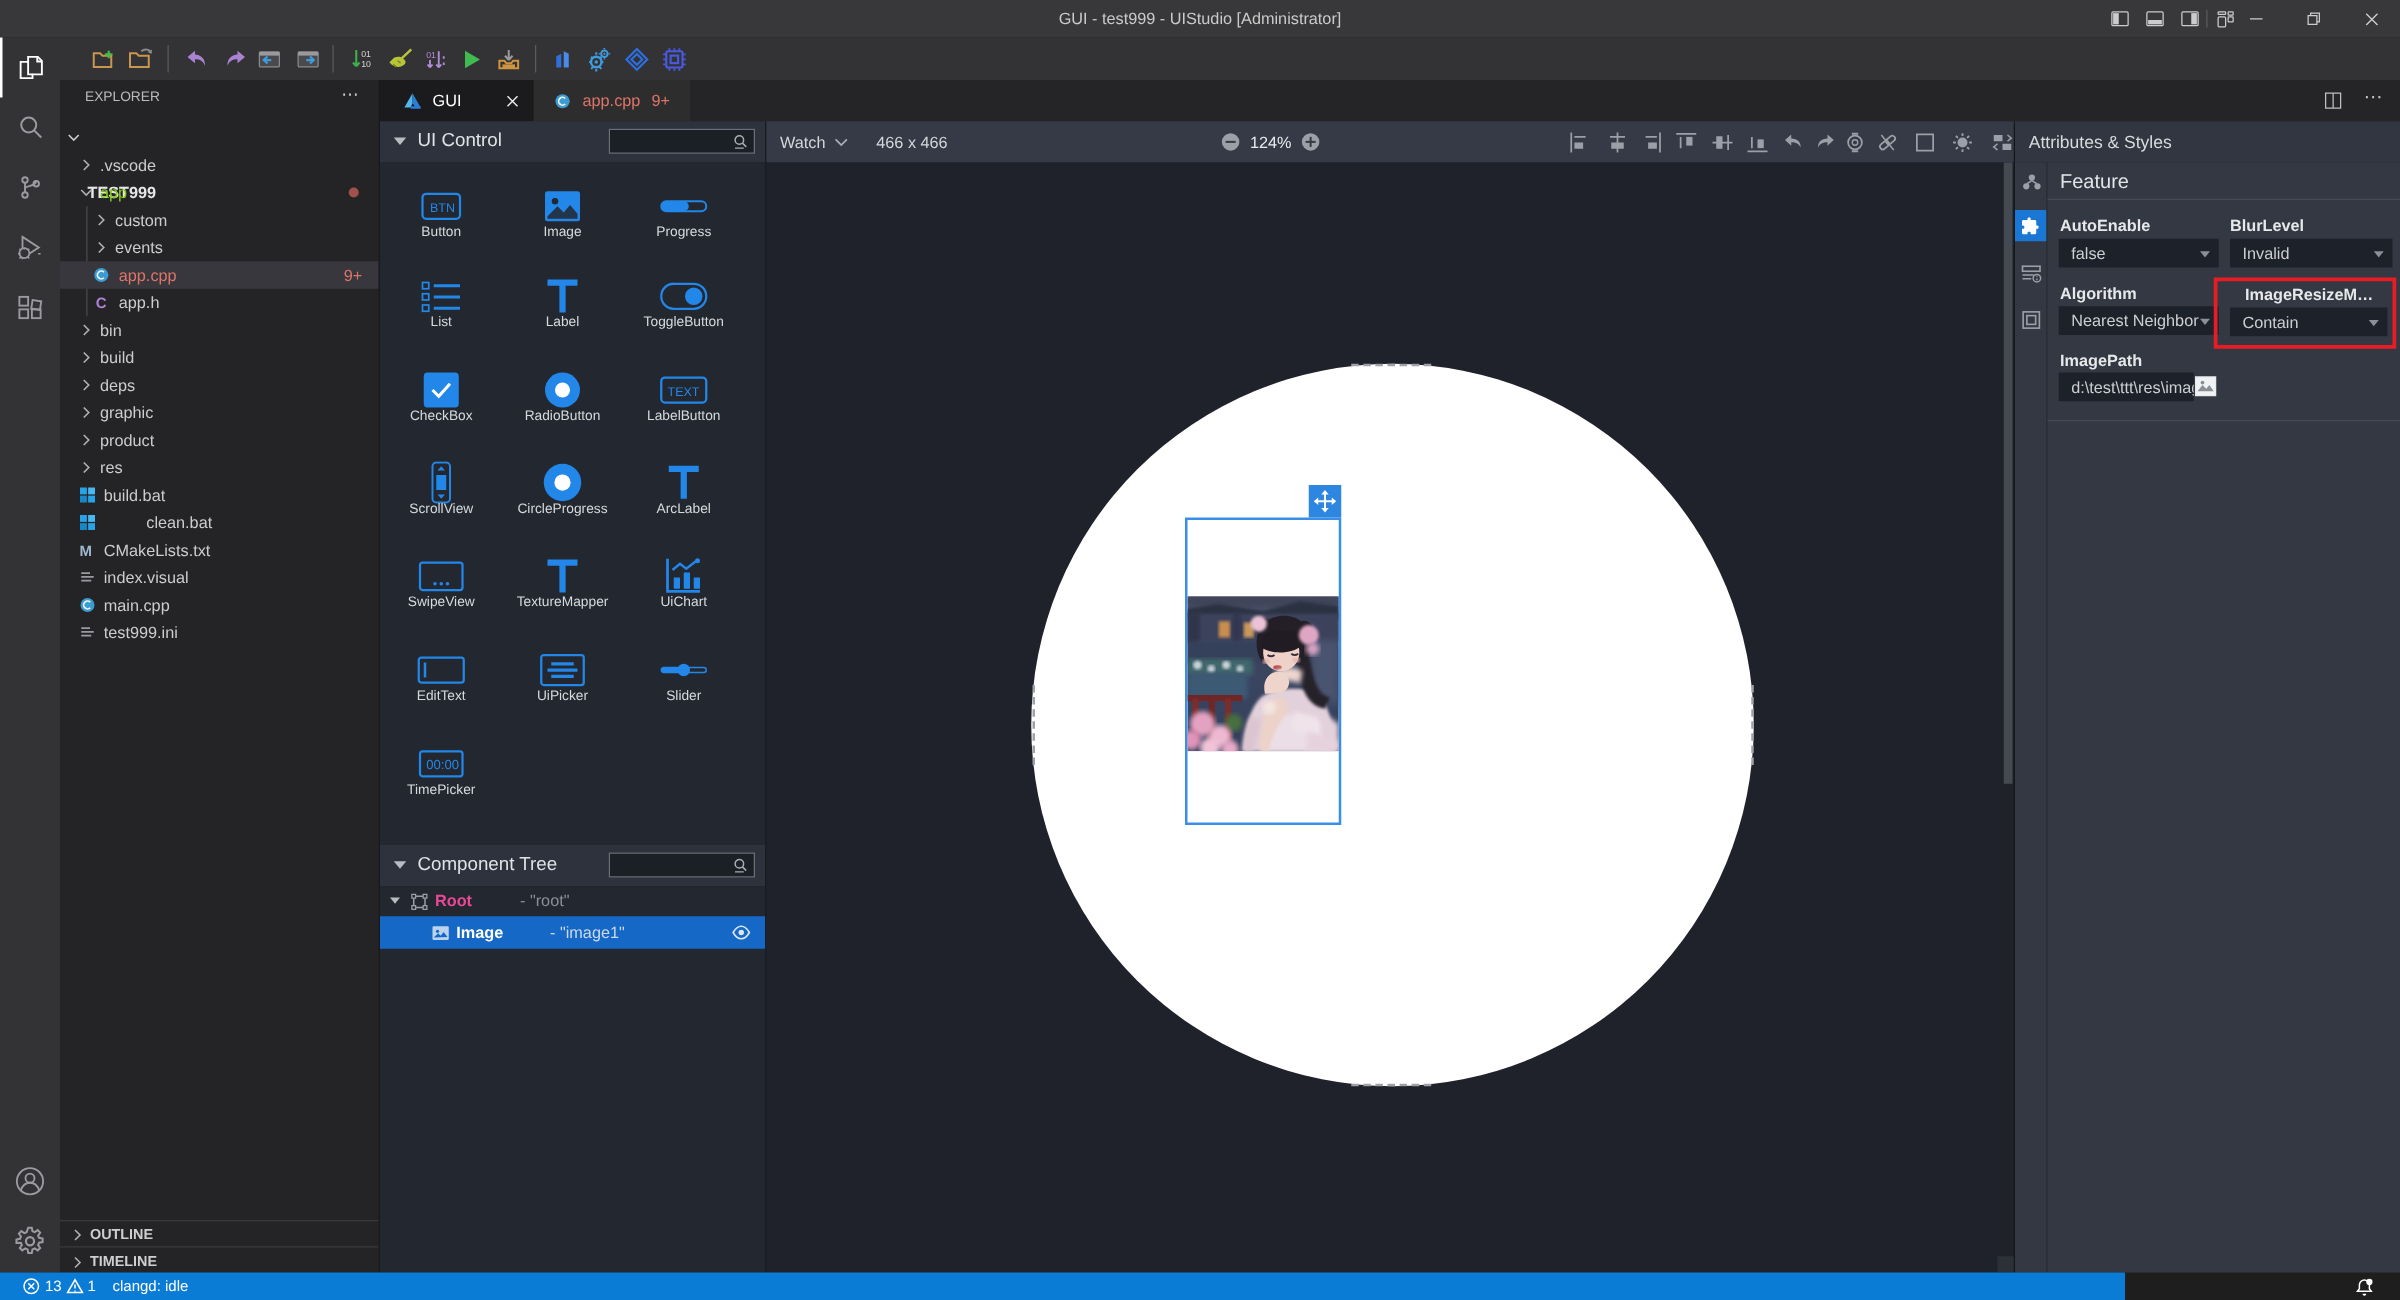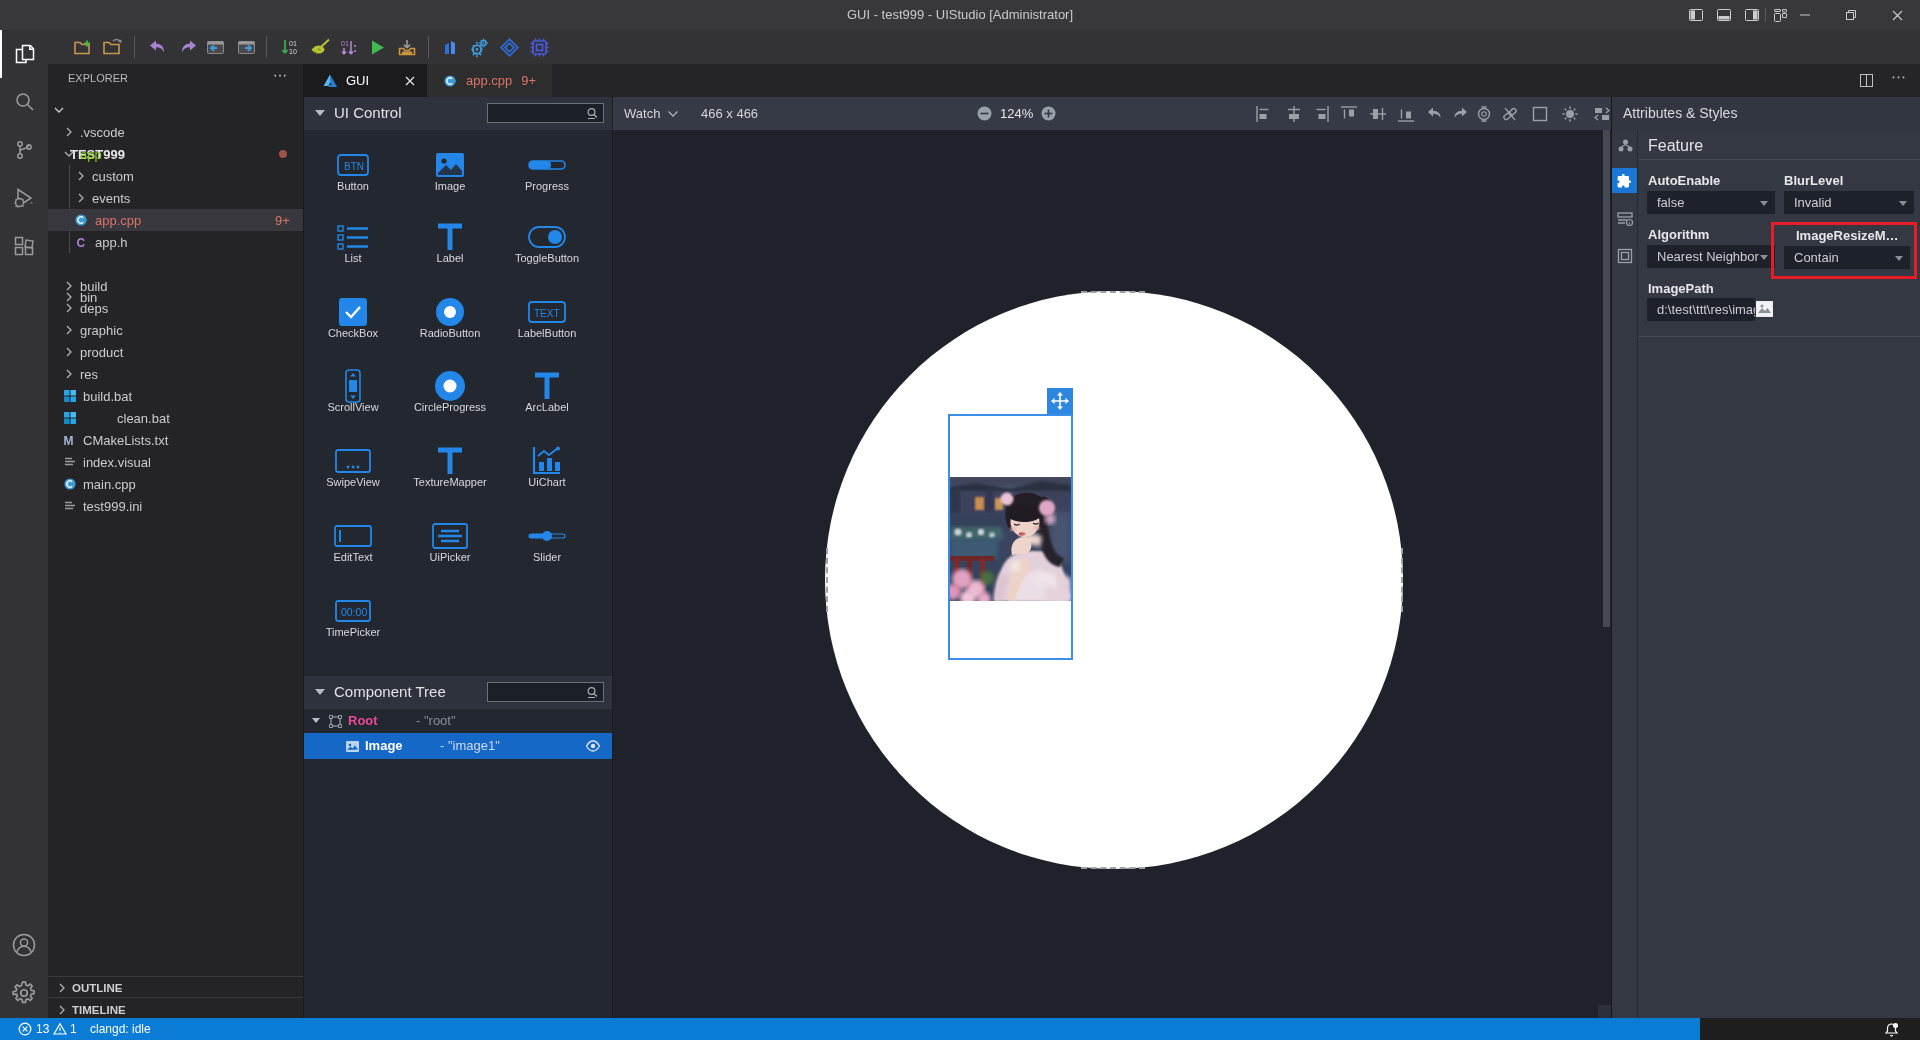--- a/index.html
+++ b/index.html
@@ -306,21 +306,21 @@
       </svg>
     <span class="lbl" style="left:47px;">app.cpp</span>
     <span class="lbl" style="left:227px;">9+</span>
   </div>
   <div class="trow" style="top:167px;">
     <svg class="ficon" style="left:26px;" viewBox="0 0 16 16">
         <text x="2.5" y="12.5" font-size="12" font-weight="bold" fill="#b180d7" font-family="Liberation Sans">C</text>
       </svg>
     <span class="lbl" style="left:47px;">app.h</span>
   </div>
-  <div class="trow" style="top:189px;margin-top:33px;">
+  <div class="trow" style="top:189px;">
     <svg class="chev" style="left:13px;" viewBox="0 0 16 16">
         <path d="M6 4l4 4-4 4" fill="none" stroke="#b0b0b0" stroke-width="1.3"></path>
       </svg>
     <span class="lbl" style="left:32px;">bin</span>
   </div>
   <div class="trow" style="top:211px;">
     <svg class="chev" style="left:13px;" viewBox="0 0 16 16">
         <path d="M6 4l4 4-4 4" fill="none" stroke="#b0b0b0" stroke-width="1.3"></path>
       </svg>
     <span class="lbl" style="left:32px;">build</span>

